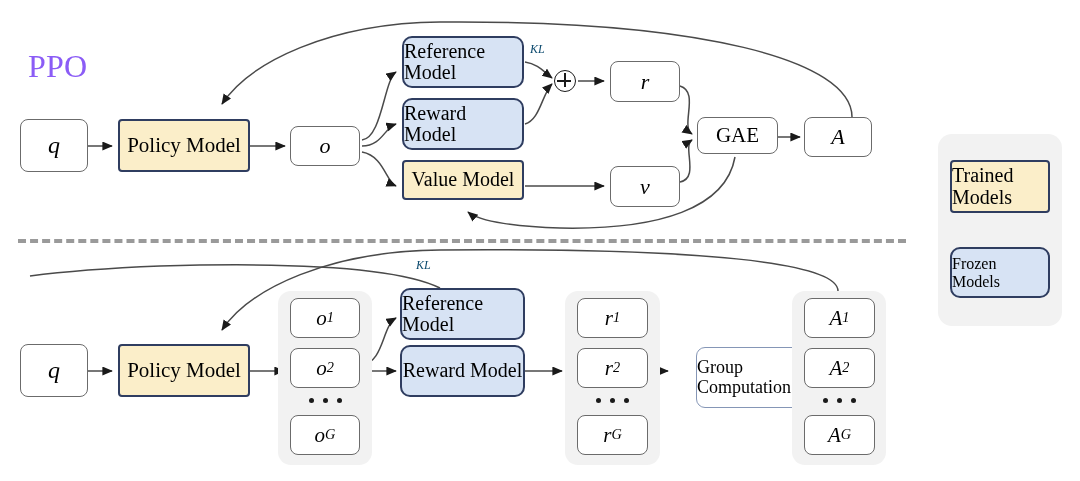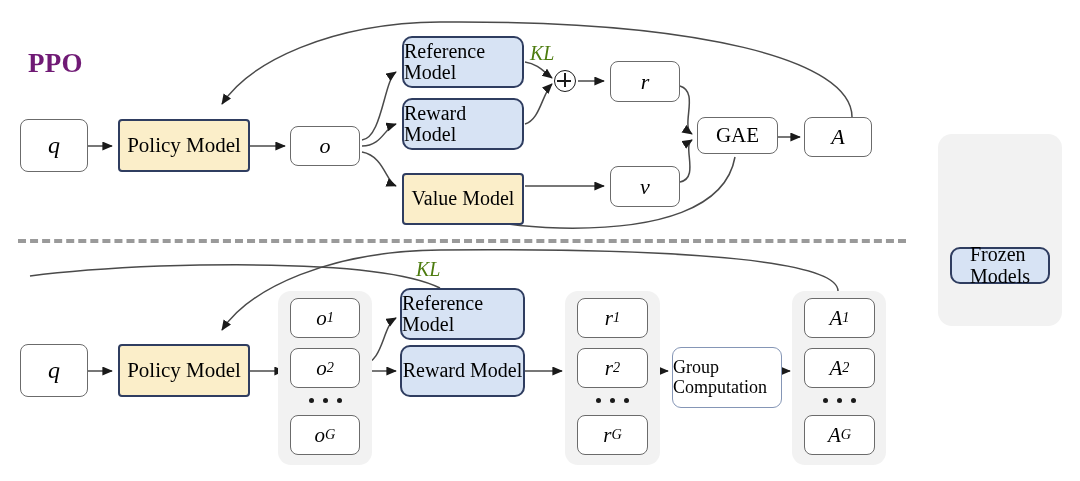--- a/index.html
+++ b/index.html
@@ -18,33 +18,33 @@
   .plain{
     background:#ffffff;border:1.4px solid #6b6b6b;border-radius:8px;
   }
   .trained{
     background:#fbeec9;border:2.1px solid #2f3d60;border-radius:4px;
   }
   .frozen{
     background:#d7e3f4;border:2.1px solid #2f3d60;border-radius:10px;
   }
   .bluethin{
-    background:#ffffff;border:1.4px solid #8596b6;border-radius:9px;
+    background:#ffffff;border:1.4px solid #8596b6;border-radius:9px;margin-left:24px;
   }
   .groupbox{
     position:absolute;background:#f2f2f2;border-radius:13px;
   }
   .title{
     position:absolute;font-family:"Liberation Serif","DejaVu Serif",serif;
-    font-weight:bold;font-size:27px;color:#701a75;letter-spacing:.2px;
+    font-weight:normal;font-size:32px;color:#8b5cf6;letter-spacing:.2px;
   }
   .mathi{font-style:italic;font-family:"Liberation Serif","DejaVu Serif",serif;}
   .sub{font-size:.68em;vertical-align:-.22em;font-style:italic;}
   .kl{
-    position:absolute;font-style:italic;font-size:20px;color:#4d7c0f;
+    position:absolute;font-style:italic;font-size:12px;color:#0c4a6e;
     font-family:"Liberation Serif","DejaVu Serif",serif;
   }
   .dots{
     position:absolute;display:flex;align-items:center;justify-content:center;
     gap:9px;
   }
   .dots i{display:block;width:5px;height:5px;border-radius:50%;background:#1a1a1a;}
   .divider{
     position:absolute;left:18px;top:239px;width:888px;height:0;
     border-top:4px dashed #9a9a9a;
@@ -131,21 +131,21 @@
   <div class="node plain mathi" style="left:20px;top:119px;width:68px;height:53px;font-size:24px;">q</div>
 
   <div class="node trained" style="left:118px;top:119px;width:132px;height:53px;font-size:21px;">Policy Model</div>
 
   <div class="node plain mathi" style="left:290px;top:126px;width:70px;height:40px;font-size:22px;">o</div>
 
   <div class="node frozen" style="left:402px;top:36px;width:122px;height:52px;font-size:20px;">Reference Model</div>
 
   <div class="node frozen" style="left:402px;top:98px;width:122px;height:52px;font-size:20px;">Reward Model</div>
 
-  <div class="node trained" style="left:402px;top:160px;width:122px;height:52px;font-size:20px;margin-top:13px;">Value Model</div>
+  <div class="node trained" style="left:402px;top:160px;width:122px;height:40px;font-size:20px;">Value Model</div>
 
   <div class="kl" style="left:530px;top:42px;">KL</div>
 
   <div class="oplus" style="left:554px;top:70px;"></div>
 
   <div class="node plain mathi" style="left:610px;top:61px;width:70px;height:41px;font-size:22px;">r</div>
 
   <div class="node plain mathi" style="left:610px;top:166px;width:70px;height:41px;font-size:22px;">v</div>
 
   <div class="node plain" style="left:697px;top:117px;width:81px;height:37px;font-size:21px;">GAE</div>
@@ -216,15 +216,16 @@
     <i></i>
       <i></i>
       <i></i>
   </div>
   <div class="node plain mathi" style="left:804px;top:415px;width:71px;height:40px;font-size:21px;">
     <span>A</span>
       <span class="sub">G</span>
   </div>
 
   <div class="legendwrap" style="left:938px;top:134px;width:124px;height:192px;"></div>
-  <div class="node frozen" style="left:950px;top:247px;width:100px;height:37px;font-size:20px;padding-left:18px;">Frozen Models</div>
+  <div class="node trained" style="left:950px;top:160px;width:100px;height:53px;font-size:20px;">Trained Models</div>
+  <div class="node frozen" style="left:950px;top:247px;width:100px;height:51px;font-size:16px;">Frozen Models</div>
 
 </div>
 
 </body></html>

